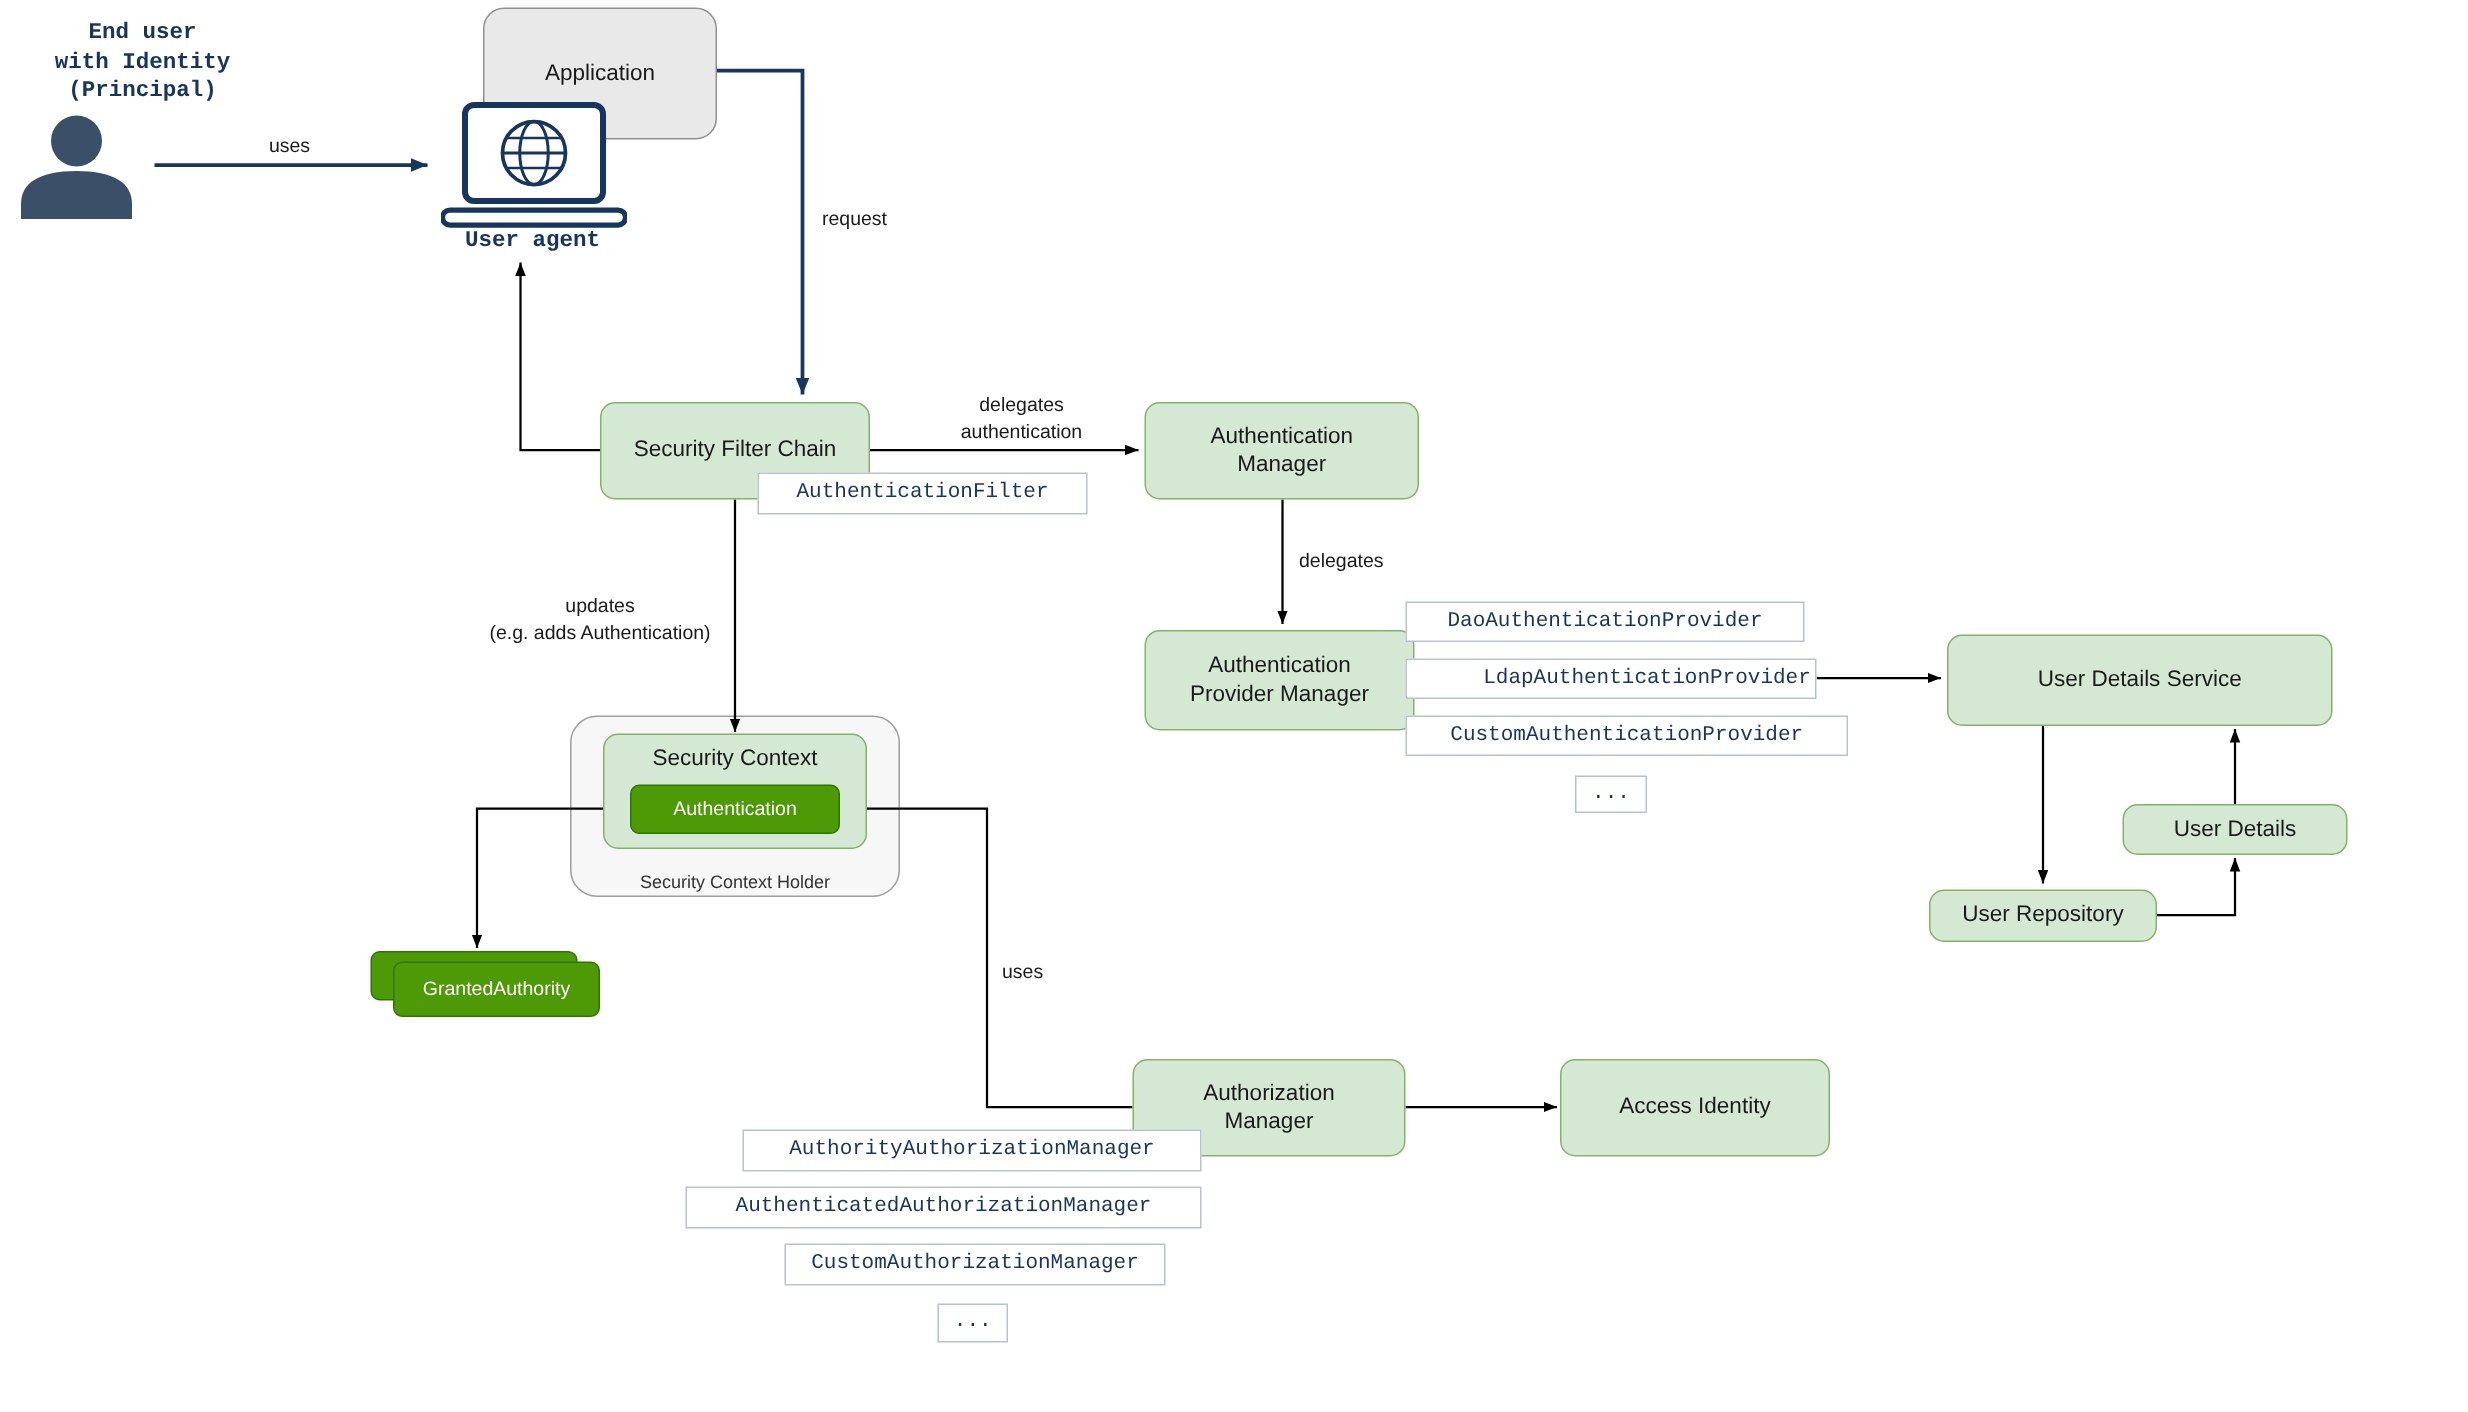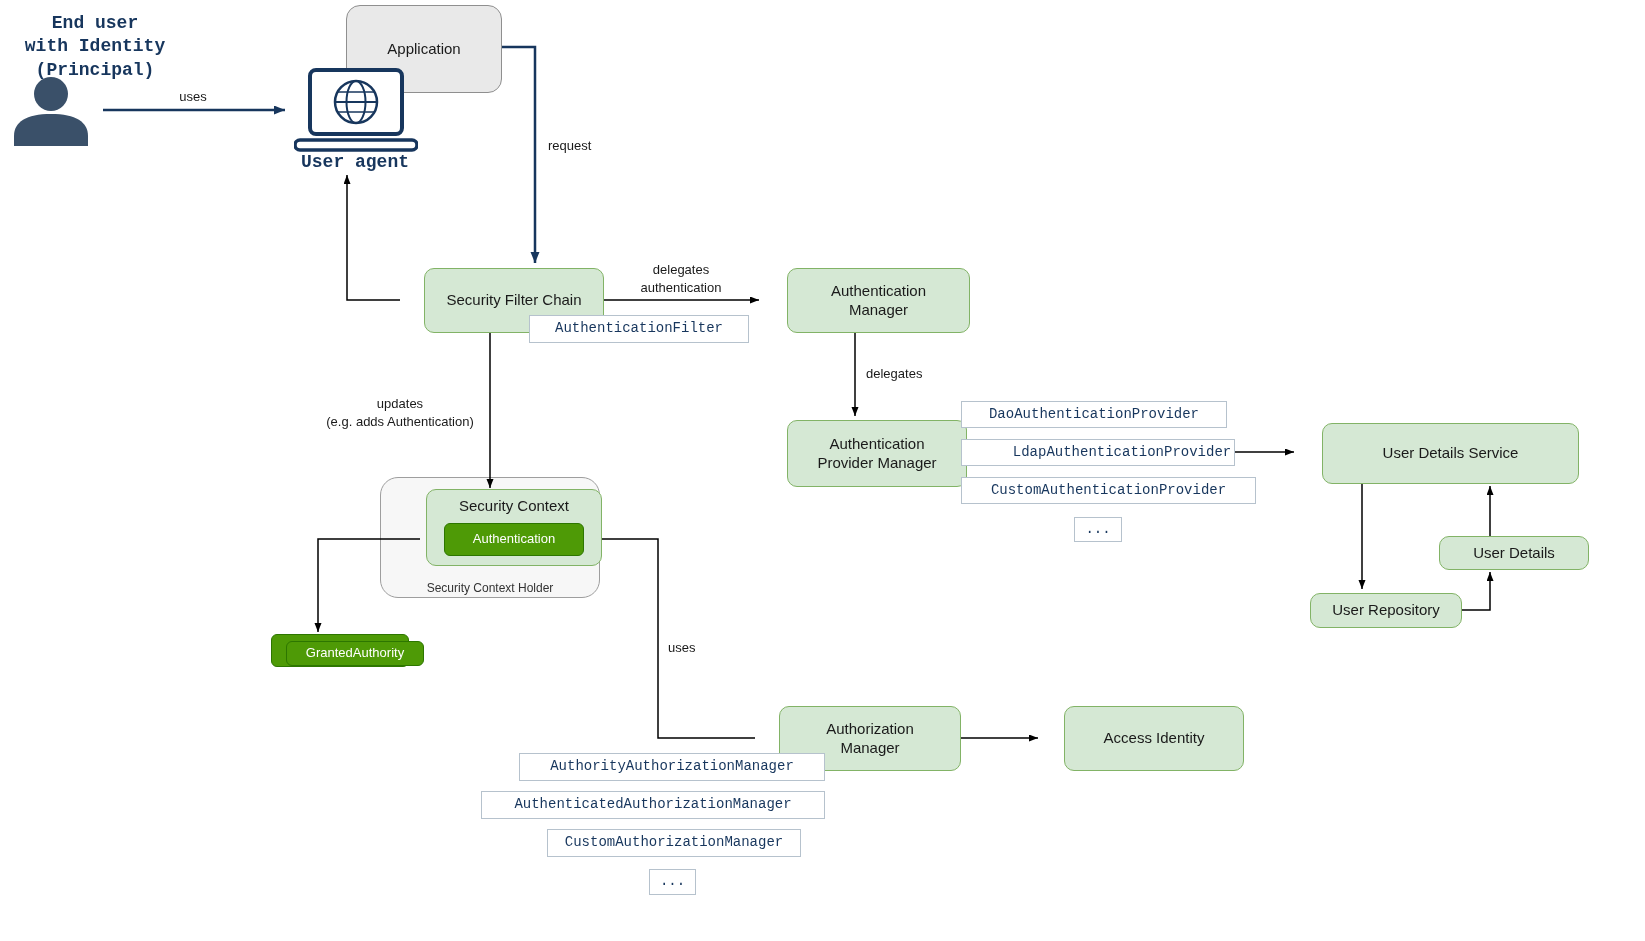--- a/index.html
+++ b/index.html
@@ -2,39 +2,39 @@
 <html><head>
 <meta charset="utf-8">
 <style>
   * { margin:0; padding:0; box-sizing:border-box; }
   html,body { background:#ffffff; font-family:"Liberation Sans", sans-serif; }
   .canvas { position:relative; width:1645px; height:941px; background:#ffffff; overflow:hidden; }
 
   .connectors { position:absolute; left:0; top:0; width:1645px; height:941px; z-index:2; }
 
   .node { position:absolute; display:flex; align-items:center; justify-content:center;
-          text-align:center; white-space:pre-line; z-index:3; line-height:1.25;margin-left:24px; }
+          text-align:center; white-space:pre-line; z-index:3; line-height:1.25; }
   .green { background:#d5e8d4; border:1px solid #82b366; border-radius:10px;
            font-size:15px; color:#1a1a1a; }
   .darkgreen { background:#4e9a06; border:1px solid #2d7600; border-radius:6px;
                color:#ffffff; font-size:13px; }
   .whitebox { background:#ffffff; border:1px solid #b6c2cd;
               font-family:"Liberation Mono", monospace; font-size:14px; color:#17365d; }
   .graybox { background:#e9e9e9; border:1px solid #8f8f8f; border-radius:14px;
              font-size:15px; color:#1a1a1a; }
   .holder { position:absolute; background:#f7f7f7; border:1px solid #9e9e9e;
             border-radius:18px; z-index:1; }
 
   .edge-label { position:absolute; font-size:13px; color:#1a1a1a; text-align:center;
                 white-space:pre-line; line-height:1.35; z-index:4; }
   .edge-label.left { text-align:left; }
 
   .mono-label { position:absolute; font-family:"Liberation Mono", monospace; font-weight:bold;
                 color:#17365d; text-align:center; white-space:pre-line; z-index:4;
-                font-size:18px; line-height:1.3; }
+                font-size:15px; line-height:1.3; }
 
   .small-label { position:absolute; font-size:12px; color:#333333; text-align:center; z-index:4; }
   .icon { position:absolute; z-index:5; }
 </style>
 </head>
 <body>
 
 <div class="canvas">
 
   <div class="holder" style="left:380px; top:477px; width:220px; height:121px;"></div>
@@ -112,21 +112,21 @@
 
   <div class="node green" style="left:1298px; top:423px; width:257px; height:61px;">User Details Service</div>
   <div class="node green" style="left:1415px; top:536px; width:150px; height:34px;">User Details</div>
   <div class="node green" style="left:1286px; top:593px; width:152px; height:35px;">User Repository</div>
 
   <div class="node green" style="left:402px; top:489px; width:176px; height:77px; align-items:flex-start; padding-top:7px;">Security Context</div>
   <div class="node darkgreen" style="left:420px; top:523px; width:140px; height:33px; z-index:4;">Authentication</div>
   <div class="small-label" style="left:380px; top:581px; width:220px;">Security Context Holder</div>
 
   <div class="node darkgreen" style="left:247px; top:634px; width:138px; height:33px;"></div>
-  <div class="node darkgreen" style="left:262px; top:641px; width:138px; height:25px; z-index:4;text-align:center;">GrantedAuthority</div>
+  <div class="node darkgreen" style="left:262px; top:641px; width:138px; height:37px; z-index:4;text-align:center;">GrantedAuthority</div>
 
   <div class="node green" style="left:755px; top:706px; width:182px; height:65px;">Authorization
 Manager</div>
   <div class="node whitebox" style="left:495px; top:753px; width:306px; height:28px; z-index:4;">AuthorityAuthorizationManager</div>
   <div class="node whitebox" style="left:457px; top:791px; width:344px; height:28px;">AuthenticatedAuthorizationManager</div>
   <div class="node whitebox" style="left:523px; top:829px; width:254px; height:28px;">CustomAuthorizationManager</div>
   <div class="node whitebox" style="left:625px; top:869px; width:47px; height:26px;">...</div>
 
   <div class="node green" style="left:1040px; top:706px; width:180px; height:65px;">Access Identity</div>
 

